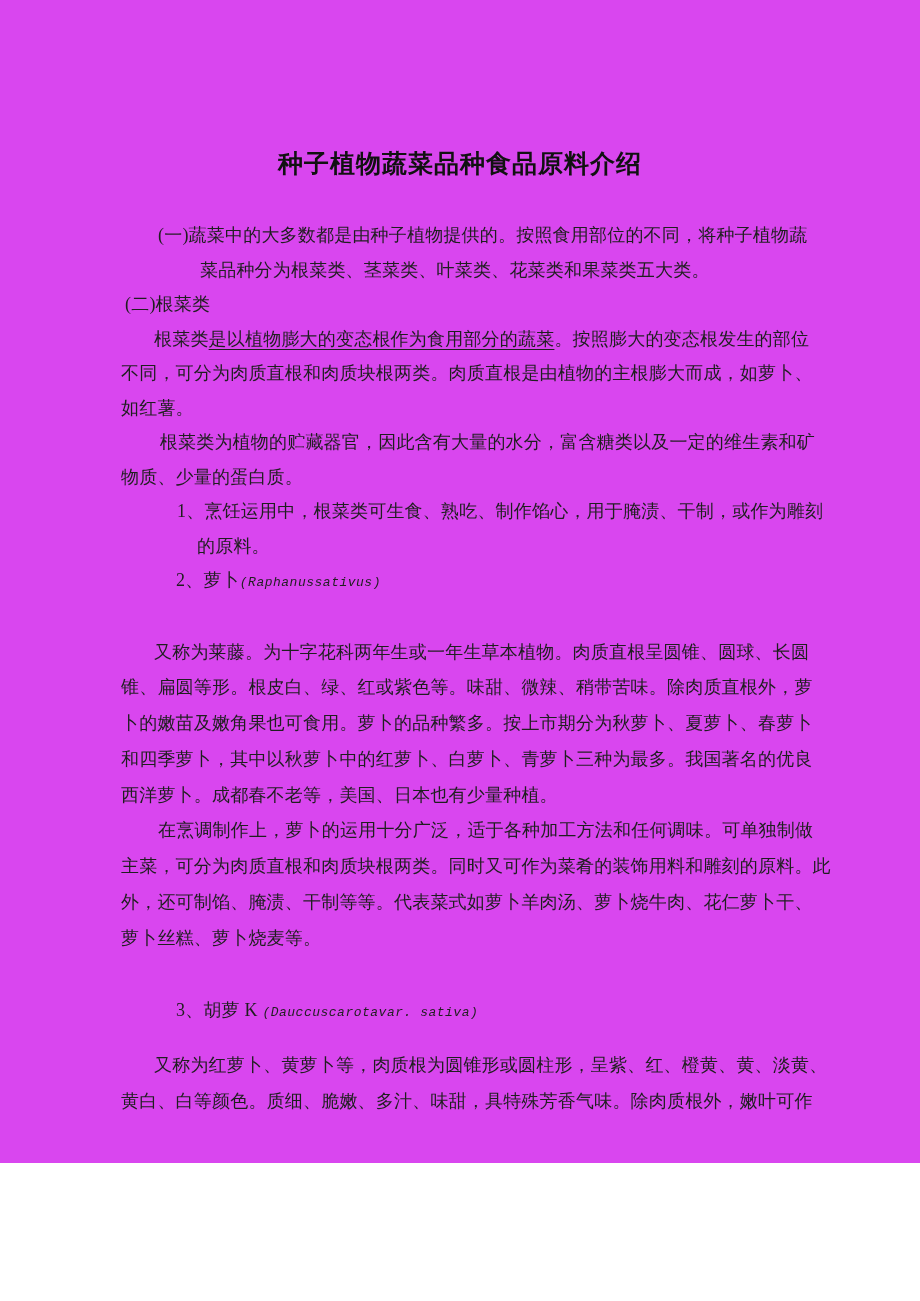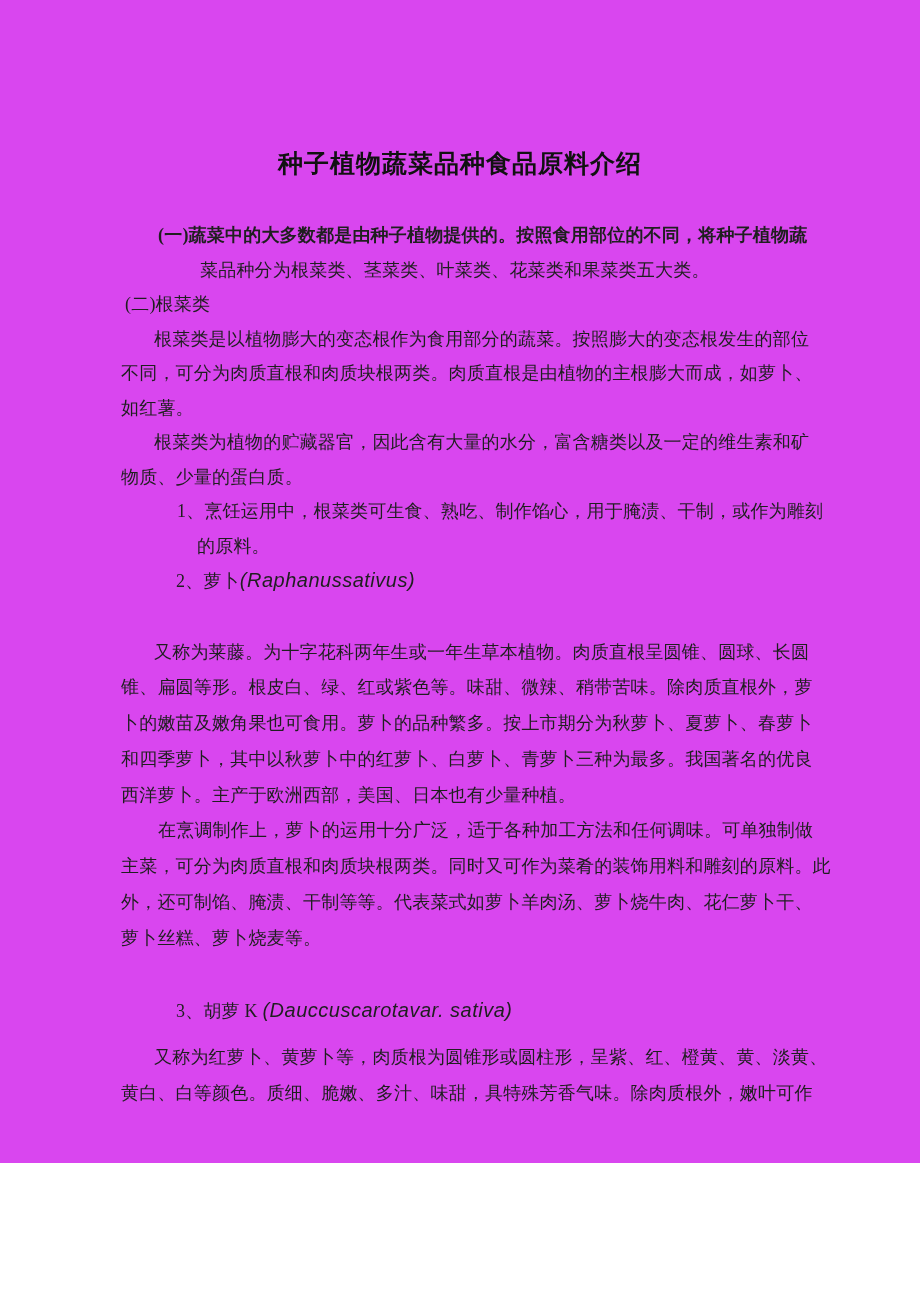--- a/index.html
+++ b/index.html
@@ -32,52 +32,53 @@
     padding-right: 105px;
   }
   .line {
     white-space: nowrap;
     font-size: 18px;
     letter-spacing: 0.2px;
   }
   .line.secA { line-height: 34.5px; height: 34.5px; }
   .line.secB { line-height: 35.8px; height: 35.8px; }
   .u {
+    text-decoration: underline;
     text-underline-offset: 4px;
   }
   .i {
     font-style: italic;
-    font-size: 20px;
+    font-size: 13px;
     letter-spacing: 0.5px;
-    font-family: Liberation Sans, sans-serif;
+    font-family: Liberation Mono, monospace;
   }
 </style>
 </head>
 <body>
 
 <div class="page">
   <h1 class="doc-title">种子植物蔬菜品种食品原料介绍</h1>
   <div class="doc-body">
-      <div class="line secA" style="padding-left: 37px; font-weight: bold;"><span>(一)蔬菜中的大多数都是由种子植物提供的。按照食用部位的不同，将种子植物蔬</span></div>
+      <div class="line secA" style="padding-left: 37px;"><span>(一)蔬菜中的大多数都是由种子植物提供的。按照食用部位的不同，将种子植物蔬</span></div>
       <div class="line secA" style="padding-left: 79px;"><span>菜品种分为根菜类、茎菜类、叶菜类、花菜类和果菜类五大类。</span></div>
       <div class="line secA" style="padding-left: 4px;"><span>(二)根菜类</span></div>
       <div class="line secA" style="padding-left: 33px;"><span>根菜类</span><span class="u">是以植物膨大的变态根作为食用部分的蔬菜</span><span>。按照膨大的变态根发生的部位</span></div>
       <div class="line secA"><span>不同，可分为肉质直根和肉质块根两类。肉质直根是由植物的主根膨大而成，如萝卜、</span></div>
       <div class="line secA"><span>如红薯。</span></div>
-      <div class="line secA" style="padding-left: 33px;"><span>根菜类为植物的贮藏器官，因此含有大量的水分，富含糖类以及一定的维生素和矿</span></div>
+      <div class="line secA" style="padding-left: 33px; text-align: right;"><span>根菜类为植物的贮藏器官，因此含有大量的水分，富含糖类以及一定的维生素和矿</span></div>
       <div class="line secA"><span>物质、少量的蛋白质。</span></div>
       <div class="line secA" style="padding-left: 56px;"><span>1、烹饪运用中，根菜类可生食、熟吃、制作馅心，用于腌渍、干制，或作为雕刻</span></div>
       <div class="line secA" style="padding-left: 76px;"><span>的原料。</span></div>
       <div class="line secA" style="padding-left: 55px;"><span>2、萝卜</span><span class="i">(Raphanussativus)</span></div>
       <div class="line secB" style="padding-left: 33px; margin-top: 37px;"><span>又称为莱藤。为十字花科两年生或一年生草本植物。肉质直根呈圆锥、圆球、长圆</span></div>
       <div class="line secB"><span>锥、扁圆等形。根皮白、绿、红或紫色等。味甜、微辣、稍带苦味。除肉质直根外，萝</span></div>
       <div class="line secB"><span>卜的嫩苗及嫩角果也可食用。萝卜的品种繁多。按上市期分为秋萝卜、夏萝卜、春萝卜</span></div>
       <div class="line secB"><span>和四季萝卜，其中以秋萝卜中的红萝卜、白萝卜、青萝卜三种为最多。我国著名的优良</span></div>
-      <div class="line secB"><span>西洋萝卜。主产于欧洲西部，美国、日本也有少量种植。</span></div>
+      <div class="line secB"><span>西洋萝卜。成都春不老等，美国、日本也有少量种植。</span></div>
       <div class="line secB" style="padding-left: 37px;"><span>在烹调制作上，萝卜的运用十分广泛，适于各种加工方法和任何调味。可单独制做</span></div>
       <div class="line secB"><span>主菜，可分为肉质直根和肉质块根两类。同时又可作为菜肴的装饰用料和雕刻的原料。此</span></div>
       <div class="line secB"><span>外，还可制馅、腌渍、干制等等。代表菜式如萝卜羊肉汤、萝卜烧牛肉、花仁萝卜干、</span></div>
       <div class="line secB"><span>萝卜丝糕、萝卜烧麦等。</span></div>
       <div class="line secB" style="padding-left: 55px; margin-top: 36px;"><span>3、胡萝 K </span><span class="i">(Dauccuscarotavar. sativa)</span></div>
-      <div class="line secB" style="padding-left: 33px; margin-top: 12px;"><span>又称为红萝卜、黄萝卜等，肉质根为圆锥形或圆柱形，呈紫、红、橙黄、黄、淡黄、</span></div>
+      <div class="line secB" style="padding-left: 33px; margin-top: 20px;"><span>又称为红萝卜、黄萝卜等，肉质根为圆锥形或圆柱形，呈紫、红、橙黄、黄、淡黄、</span></div>
       <div class="line secB"><span>黄白、白等颜色。质细、脆嫩、多汁、味甜，具特殊芳香气味。除肉质根外，嫩叶可作</span></div>
     </div>
 </div>
 
 </body></html>

